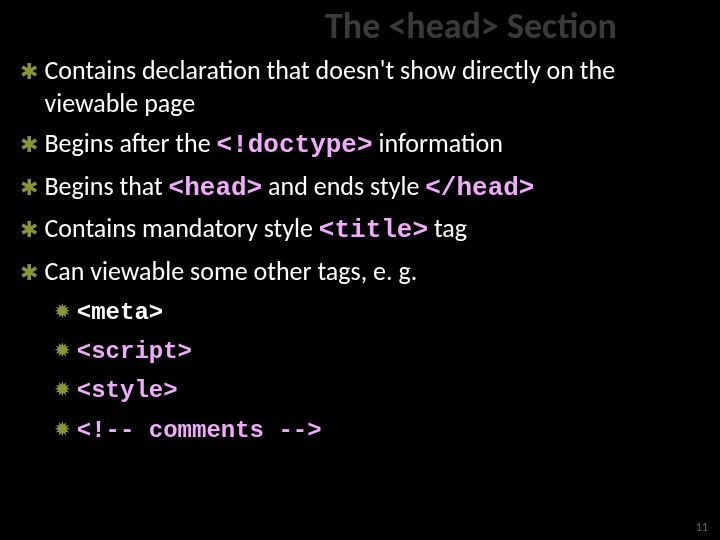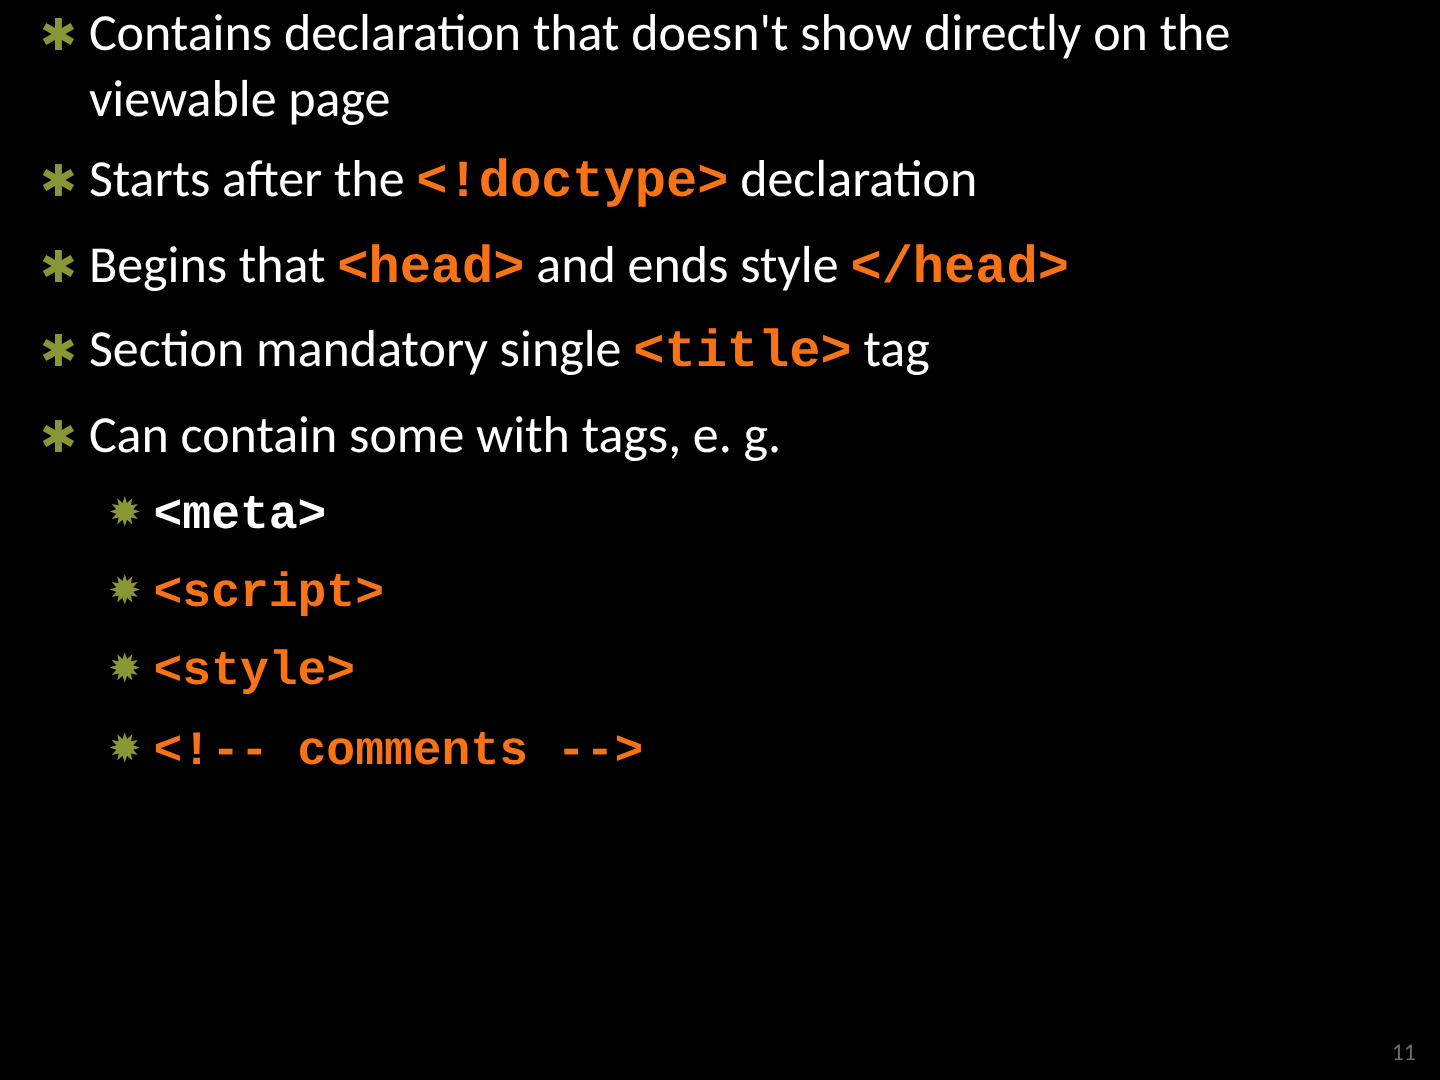--- a/index.html
+++ b/index.html
@@ -53,21 +53,21 @@
   }
   .bullet-sub .icon {
     color: #8a9636;
     font-size: 20px;
     margin-right: 6px;
     margin-top: 3px;
     flex-shrink: 0;
   }
   .code {
     font-family: Consolas, "Courier New", monospace;
-    color: #f97316;
+    color: #f0abfc;
     font-weight: bold;
   }
   .code-white {
     font-family: Consolas, "Courier New", monospace;
     color: #fff;
     font-weight: bold;
     margin-top: 28px;
   }
   .page-num {
     position: absolute;
@@ -75,42 +75,43 @@
     right: 12px;
     color: #6a6a6a;
     font-size: 12px;
   }
   .text { flex: 1; }
 </style>
 </head>
 <body>
 
 <div class="slide">
+  <div class="title">The &lt;head&gt; Section</div>
 
   <div class="content">
     <div id="main-bullets">
         <div class="bullet-main">
           <span class="icon">✱</span>
           <span class="text"><span>Contains declaration that doesn't show directly on the viewable page</span></span>
         </div>
         <div class="bullet-main">
           <span class="icon">✱</span>
-          <span class="text"><span>Starts after the </span><span class="code">&lt;!doctype&gt;</span><span> declaration</span></span>
+          <span class="text"><span>Begins after the </span><span class="code">&lt;!doctype&gt;</span><span> information</span></span>
         </div>
         <div class="bullet-main">
           <span class="icon">✱</span>
           <span class="text"><span>Begins that </span><span class="code">&lt;head&gt;</span><span> and ends style </span><span class="code">&lt;/head&gt;</span></span>
         </div>
         <div class="bullet-main">
           <span class="icon">✱</span>
-          <span class="text"><span>Section mandatory single </span><span class="code">&lt;title&gt;</span><span> tag</span></span>
+          <span class="text"><span>Contains mandatory style </span><span class="code">&lt;title&gt;</span><span> tag</span></span>
         </div>
         <div class="bullet-main">
           <span class="icon">✱</span>
-          <span class="text"><span>Can contain some with tags, e. g.</span></span>
+          <span class="text"><span>Can viewable some other tags, e. g.</span></span>
         </div>
       </div>
     <div id="sub-bullets">
         <div class="bullet-sub">
           <span class="icon">✹</span>
           <span class="text"><span class="code-white">&lt;meta&gt;</span></span>
         </div>
         <div class="bullet-sub">
           <span class="icon">✹</span>
           <span class="text"><span class="code">&lt;script&gt;</span></span>

